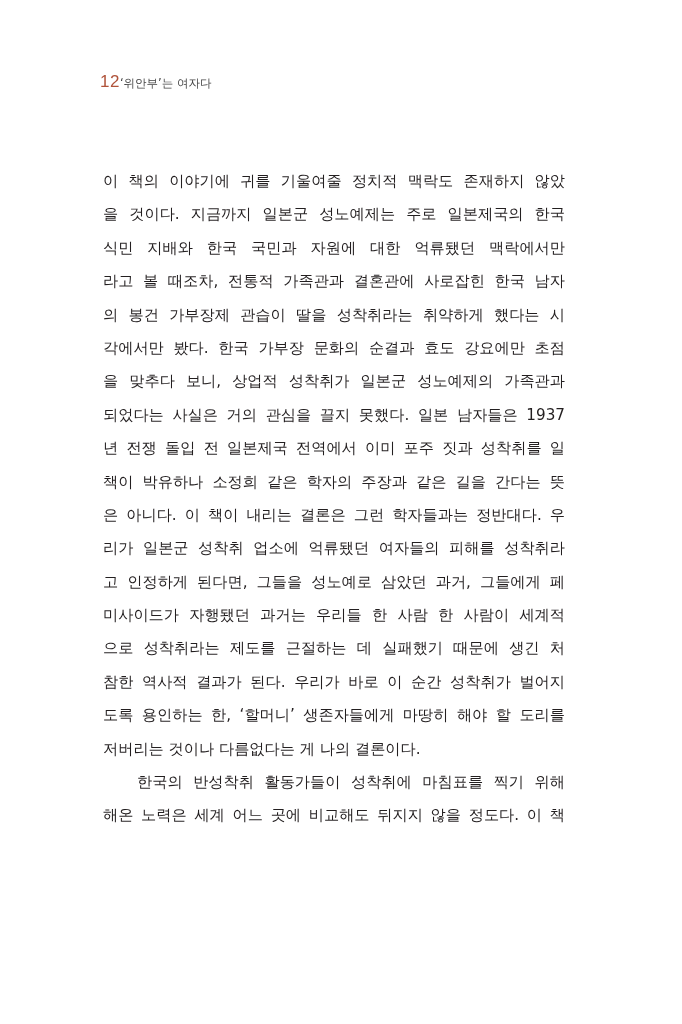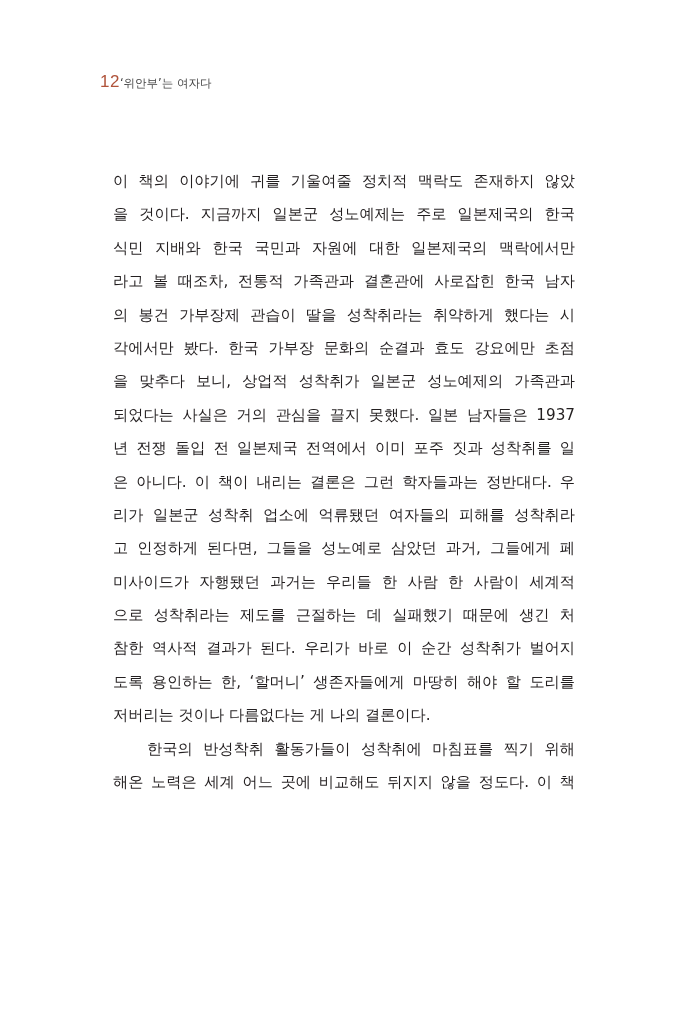--- a/index.html
+++ b/index.html
@@ -27,21 +27,21 @@
       font-size: 17px;
       color: #b0533a;
       letter-spacing: 0.5px;
     }
     .chapter-title {
       font-size: 11.5px;
       color: #444444;
     }
     .body-text {
       position: absolute;
-      left: 113px;
+      left: 103px;
       top: 165px;
       width: 462px;
     }
     .line {
       height: 33.4px;
       line-height: 33.4px;
       font-size: 15.2px;
       white-space: nowrap;
       text-align: justify;
       text-align-last: justify;
@@ -58,27 +58,28 @@
 <body>
 
 <div class="running-header">
   <span class="page-number">12</span>
   <span class="chapter-title">‘위안부’는 여자다</span>
 </div>
 
 <div class="body-text">
   <div class="line">이 책의 이야기에 귀를 기울여줄 정치적 맥락도 존재하지 않았</div>
   <div class="line">을 것이다. 지금까지 일본군 성노예제는 주로 일본제국의 한국</div>
-  <div class="line">식민 지배와 한국 국민과 자원에 대한 일본제국의 맥락에서만</div>
+  <div class="line">식민 지배와 한국 국민과 자원에 대한 억류됐던 맥락에서만</div>
   <div class="line">라고 볼 때조차, 전통적 가족관과 결혼관에 사로잡힌 한국 남자</div>
   <div class="line">의 봉건 가부장제 관습이 딸을 성착취라는 취약하게 했다는 시</div>
   <div class="line">각에서만 봤다. 한국 가부장 문화의 순결과 효도 강요에만 초점</div>
   <div class="line">을 맞추다 보니, 상업적 성착취가 일본군 성노예제의 가족관과</div>
   <div class="line">되었다는 사실은 거의 관심을 끌지 못했다. 일본 남자들은 1937</div>
   <div class="line">년 전쟁 돌입 전 일본제국 전역에서 이미 포주 짓과 성착취를 일</div>
+  <div class="line">책이 박유하나 소정희 같은 학자의 주장과 같은 길을 간다는 뜻</div>
   <div class="line">은 아니다. 이 책이 내리는 결론은 그런 학자들과는 정반대다. 우</div>
   <div class="line">리가 일본군 성착취 업소에 억류됐던 여자들의 피해를 성착취라</div>
   <div class="line">고 인정하게 된다면, 그들을 성노예로 삼았던 과거, 그들에게 페</div>
   <div class="line">미사이드가 자행됐던 과거는 우리들 한 사람 한 사람이 세계적</div>
   <div class="line">으로 성착취라는 제도를 근절하는 데 실패했기 때문에 생긴 처</div>
   <div class="line">참한 역사적 결과가 된다. 우리가 바로 이 순간 성착취가 벌어지</div>
   <div class="line">도록 용인하는 한, ‘할머니’ 생존자들에게 마땅히 해야 할 도리를</div>
   <div class="line last">저버리는 것이나 다름없다는 게 나의 결론이다.</div>
   <div class="line indent">한국의 반성착취 활동가들이 성착취에 마침표를 찍기 위해</div>
   <div class="line">해온 노력은 세계 어느 곳에 비교해도 뒤지지 않을 정도다. 이 책</div>

